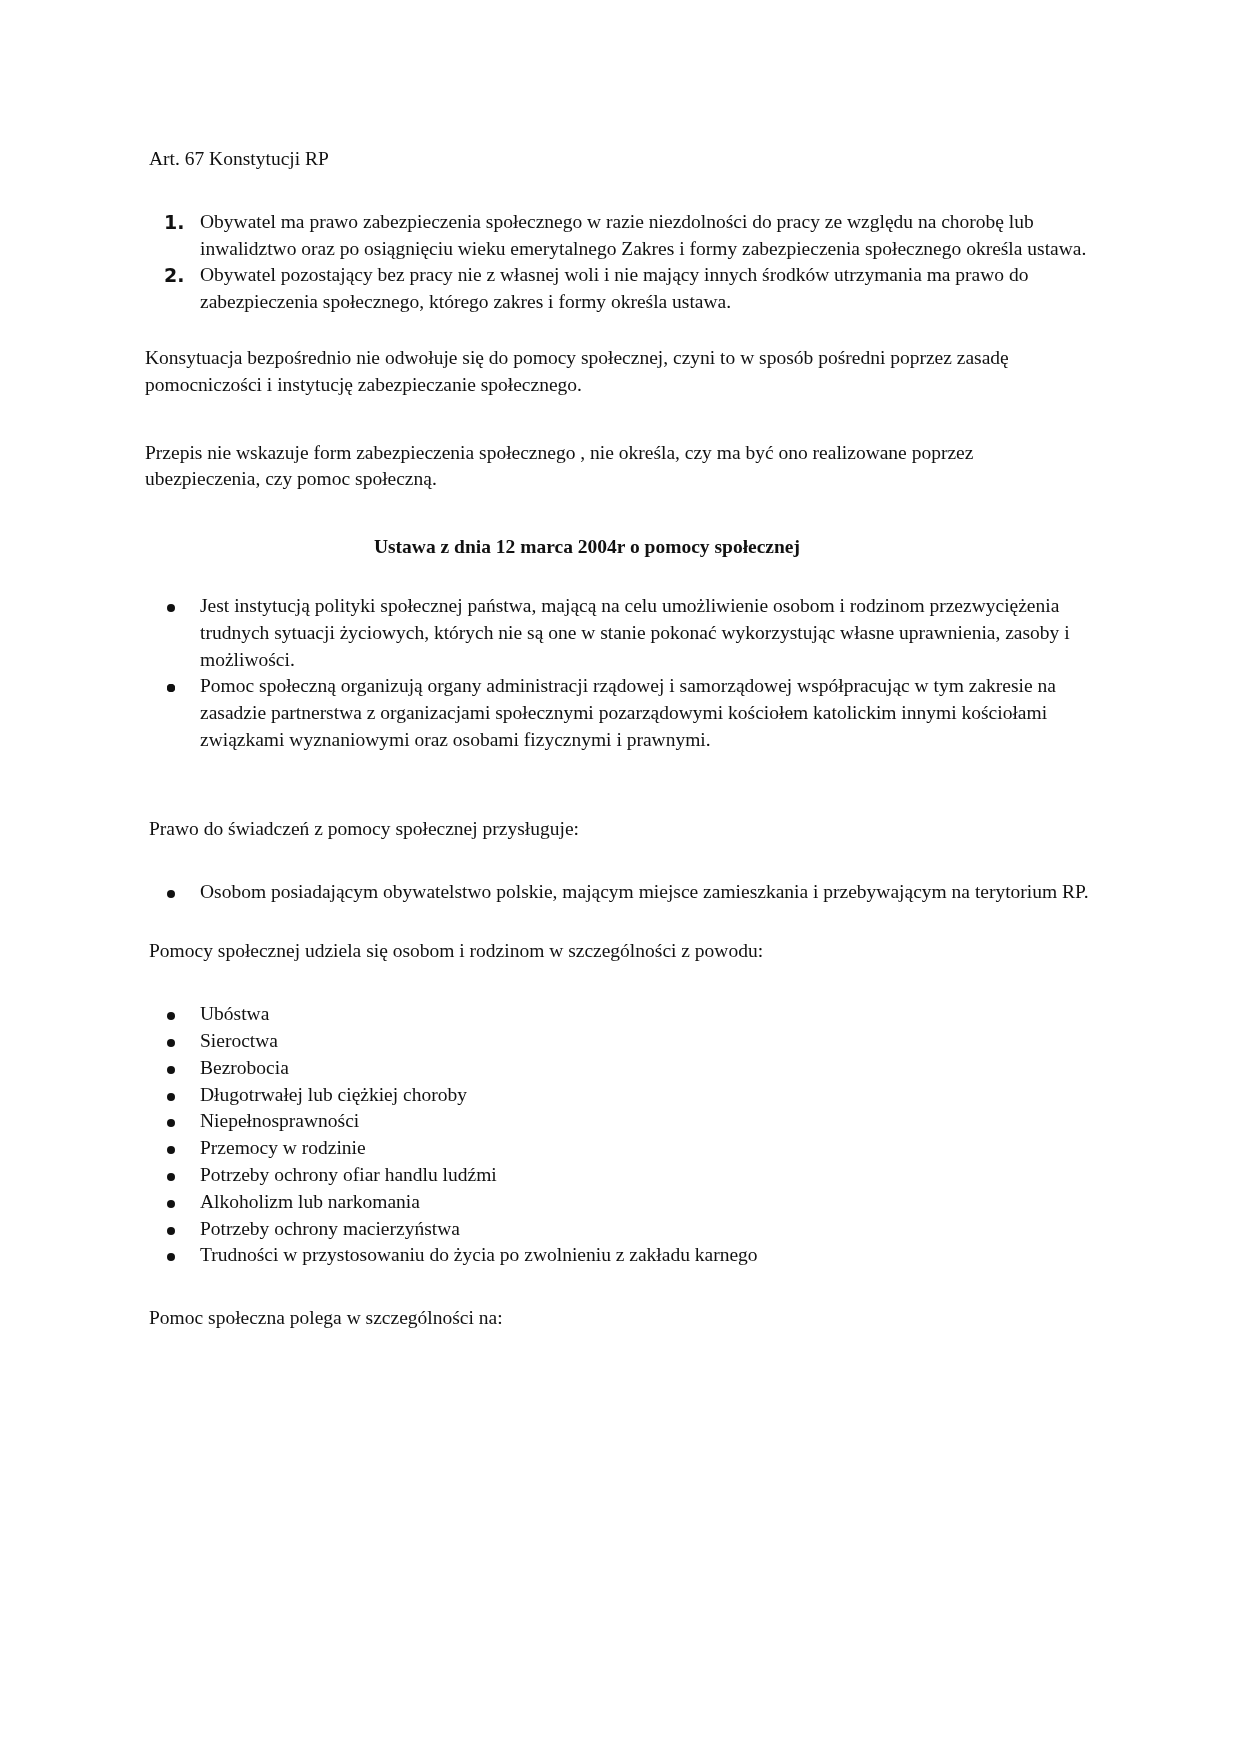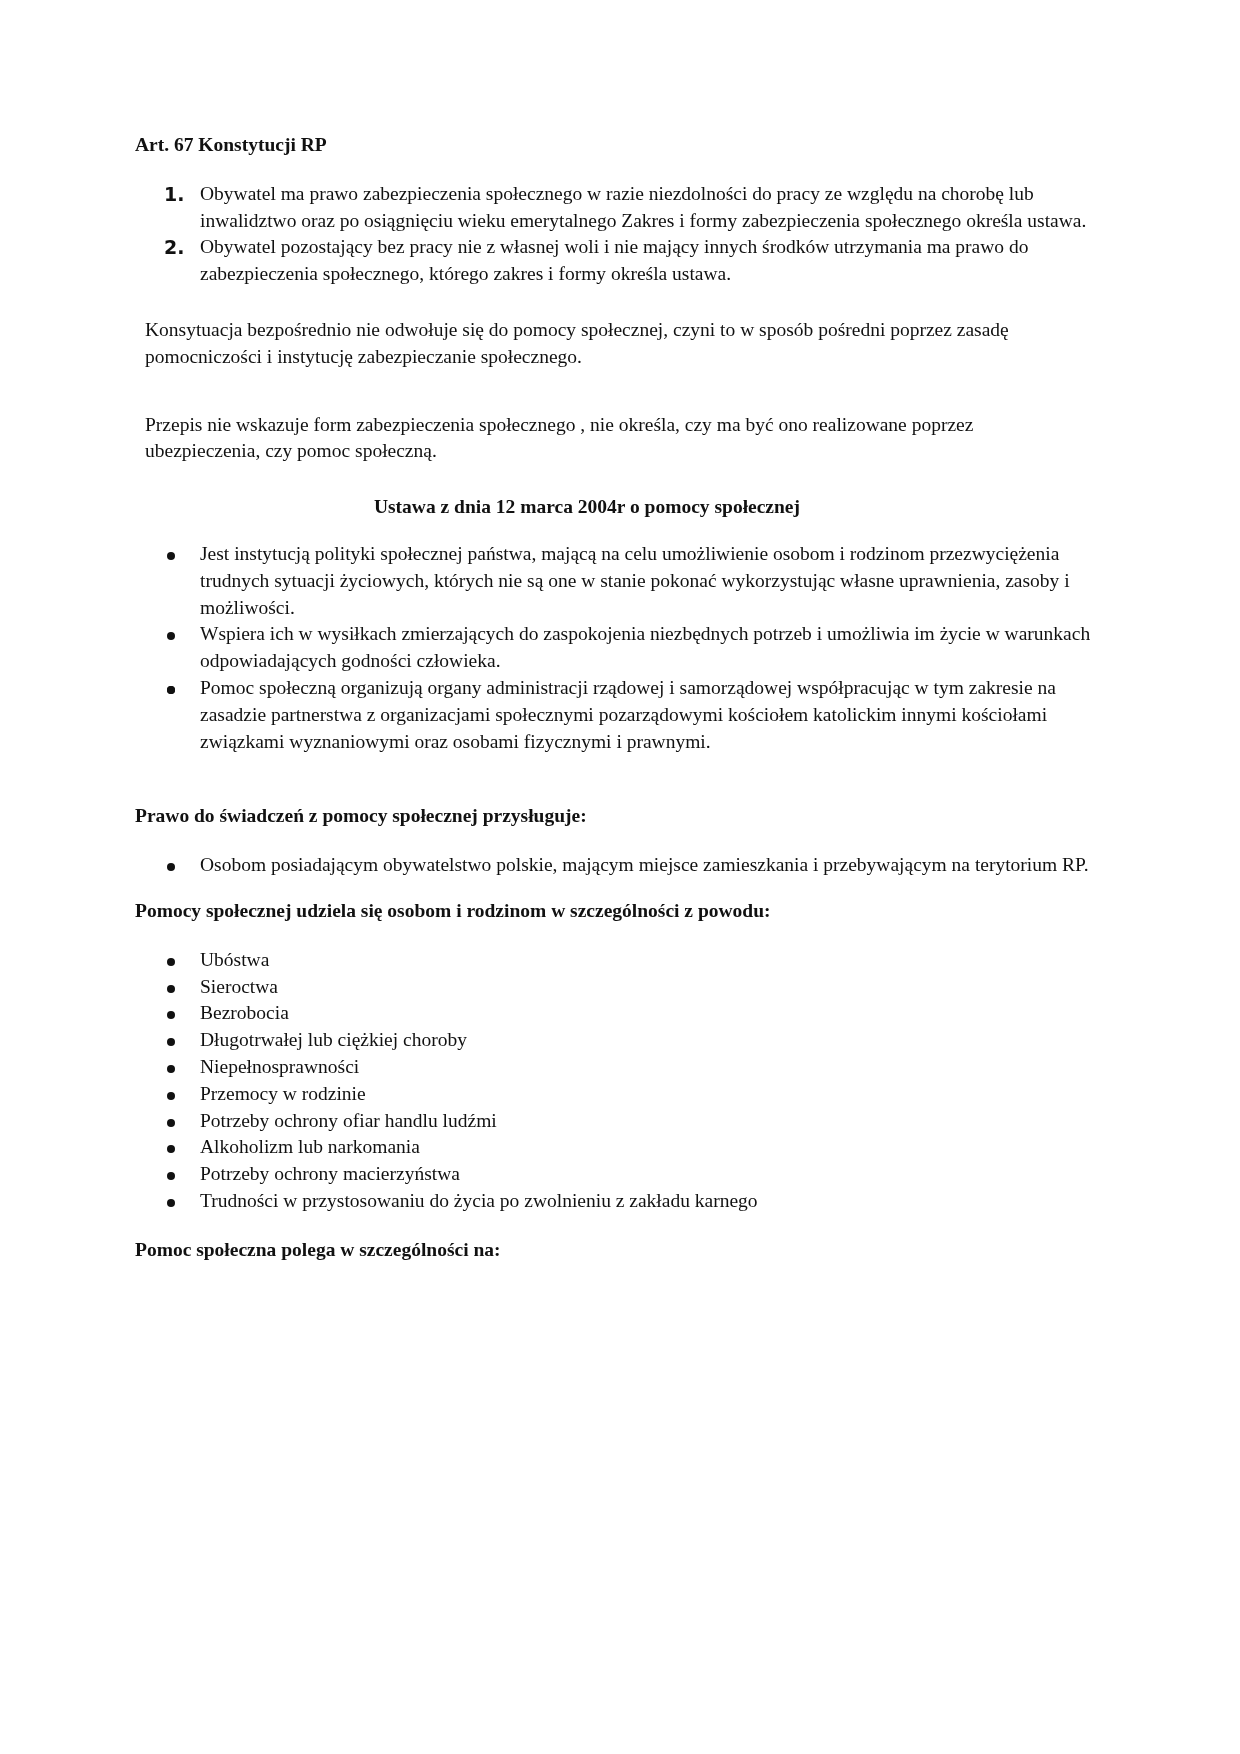--- a/index.html
+++ b/index.html
@@ -17,27 +17,27 @@
   }
   .page {
     position: absolute;
     left: 133px;
     top: 130px;
     width: 960px;
     font-size: 19.5px;
     line-height: 26.8px;
   }
   .heading {
-    font-weight: bold;
-    margin: 2px;
+    font-weight: normal;
+    margin: 16px;
   }
   .heading-centered {
     text-align: center;
     font-weight: bold;
-    margin: 0;
+    margin: 12px;
     padding-right: 52px;
   }
   p.para {
     margin: 12px;
   }
   ol.num-list, ul.bullet-list {
     list-style: none;
     margin: 0;
     padding: 0;
   }
@@ -94,24 +94,20 @@
   <p class="heading-centered">Ustawa z dnia 12 marca 2004r o pomocy społecznej</p>
   <div class="gap-m"></div>
 
   <ul class="bullet-list">
     <li>
       <span class="bullet-marker"></span>
       <span>Jest instytucją polityki społecznej państwa, mającą na celu umożliwienie osobom i rodzinom przezwyciężenia trudnych sytuacji życiowych, których nie są one w stanie pokonać wykorzystując własne uprawnienia, zasoby i możliwości.</span>
     </li>
     <li>
       <span class="bullet-marker"></span>
-      <span>Wspiera ich w wysiłkach zmierzających do zaspokojenia niezbędnych potrzeb i umożliwia im życie w warunkach odpowiadających godności człowieka.</span>
-    </li>
-    <li>
-      <span class="bullet-marker"></span>
     </li>
     <li>
       <span class="bullet-marker"></span>
       <span>Pomoc społeczną organizują organy administracji rządowej i samorządowej współpracując w tym zakresie na zasadzie partnerstwa z organizacjami społecznymi pozarządowymi kościołem katolickim innymi kościołami związkami wyznaniowymi oraz osobami fizycznymi i prawnymi.</span>
     </li>
   </ul>
   <div class="gap-l"></div>
 
   <p class="heading">Prawo do świadczeń z pomocy społecznej przysługuje:</p>
   <div class="gap-m"></div>

